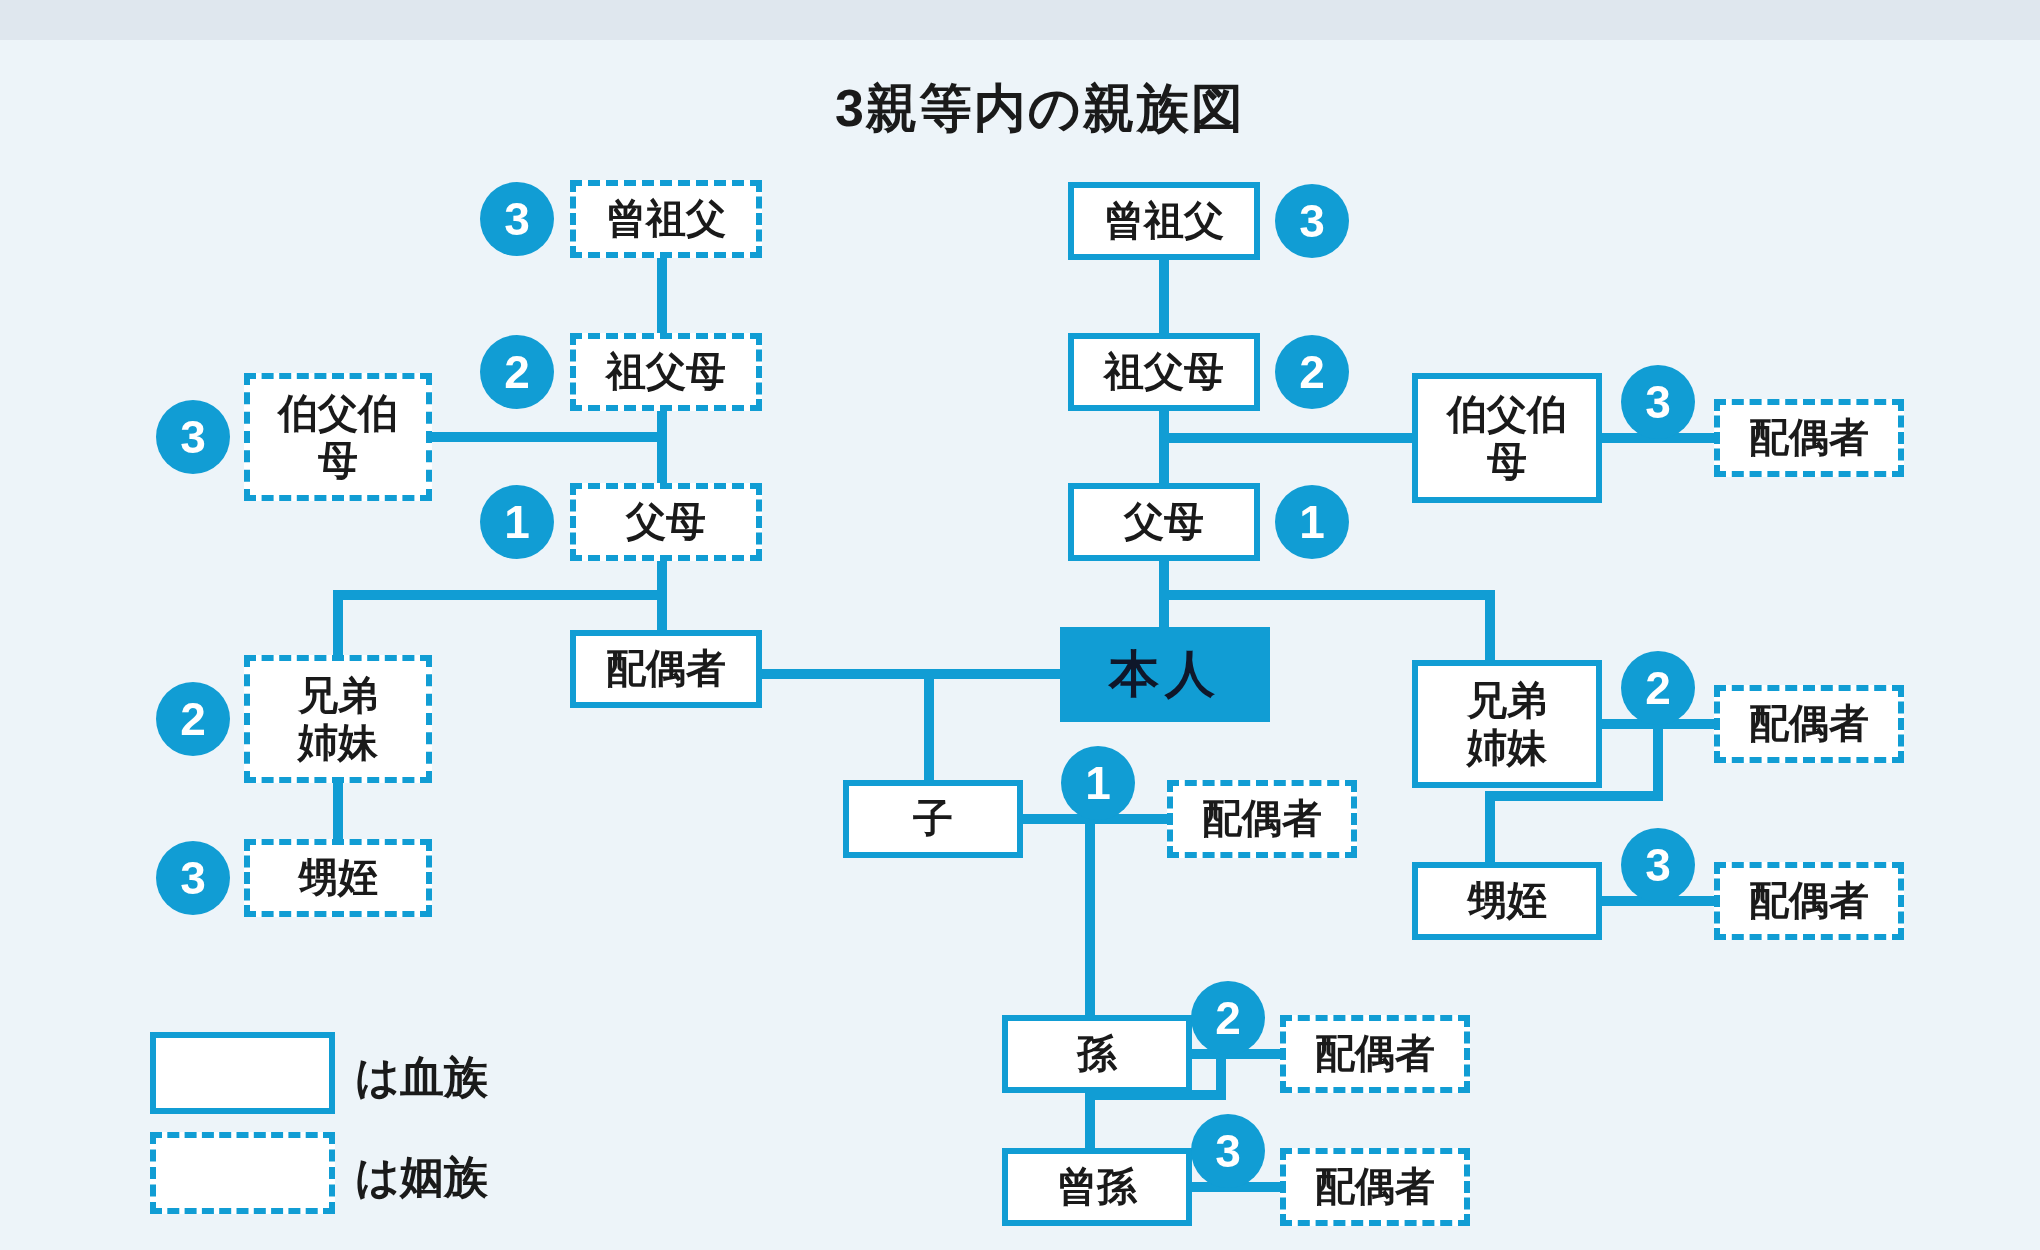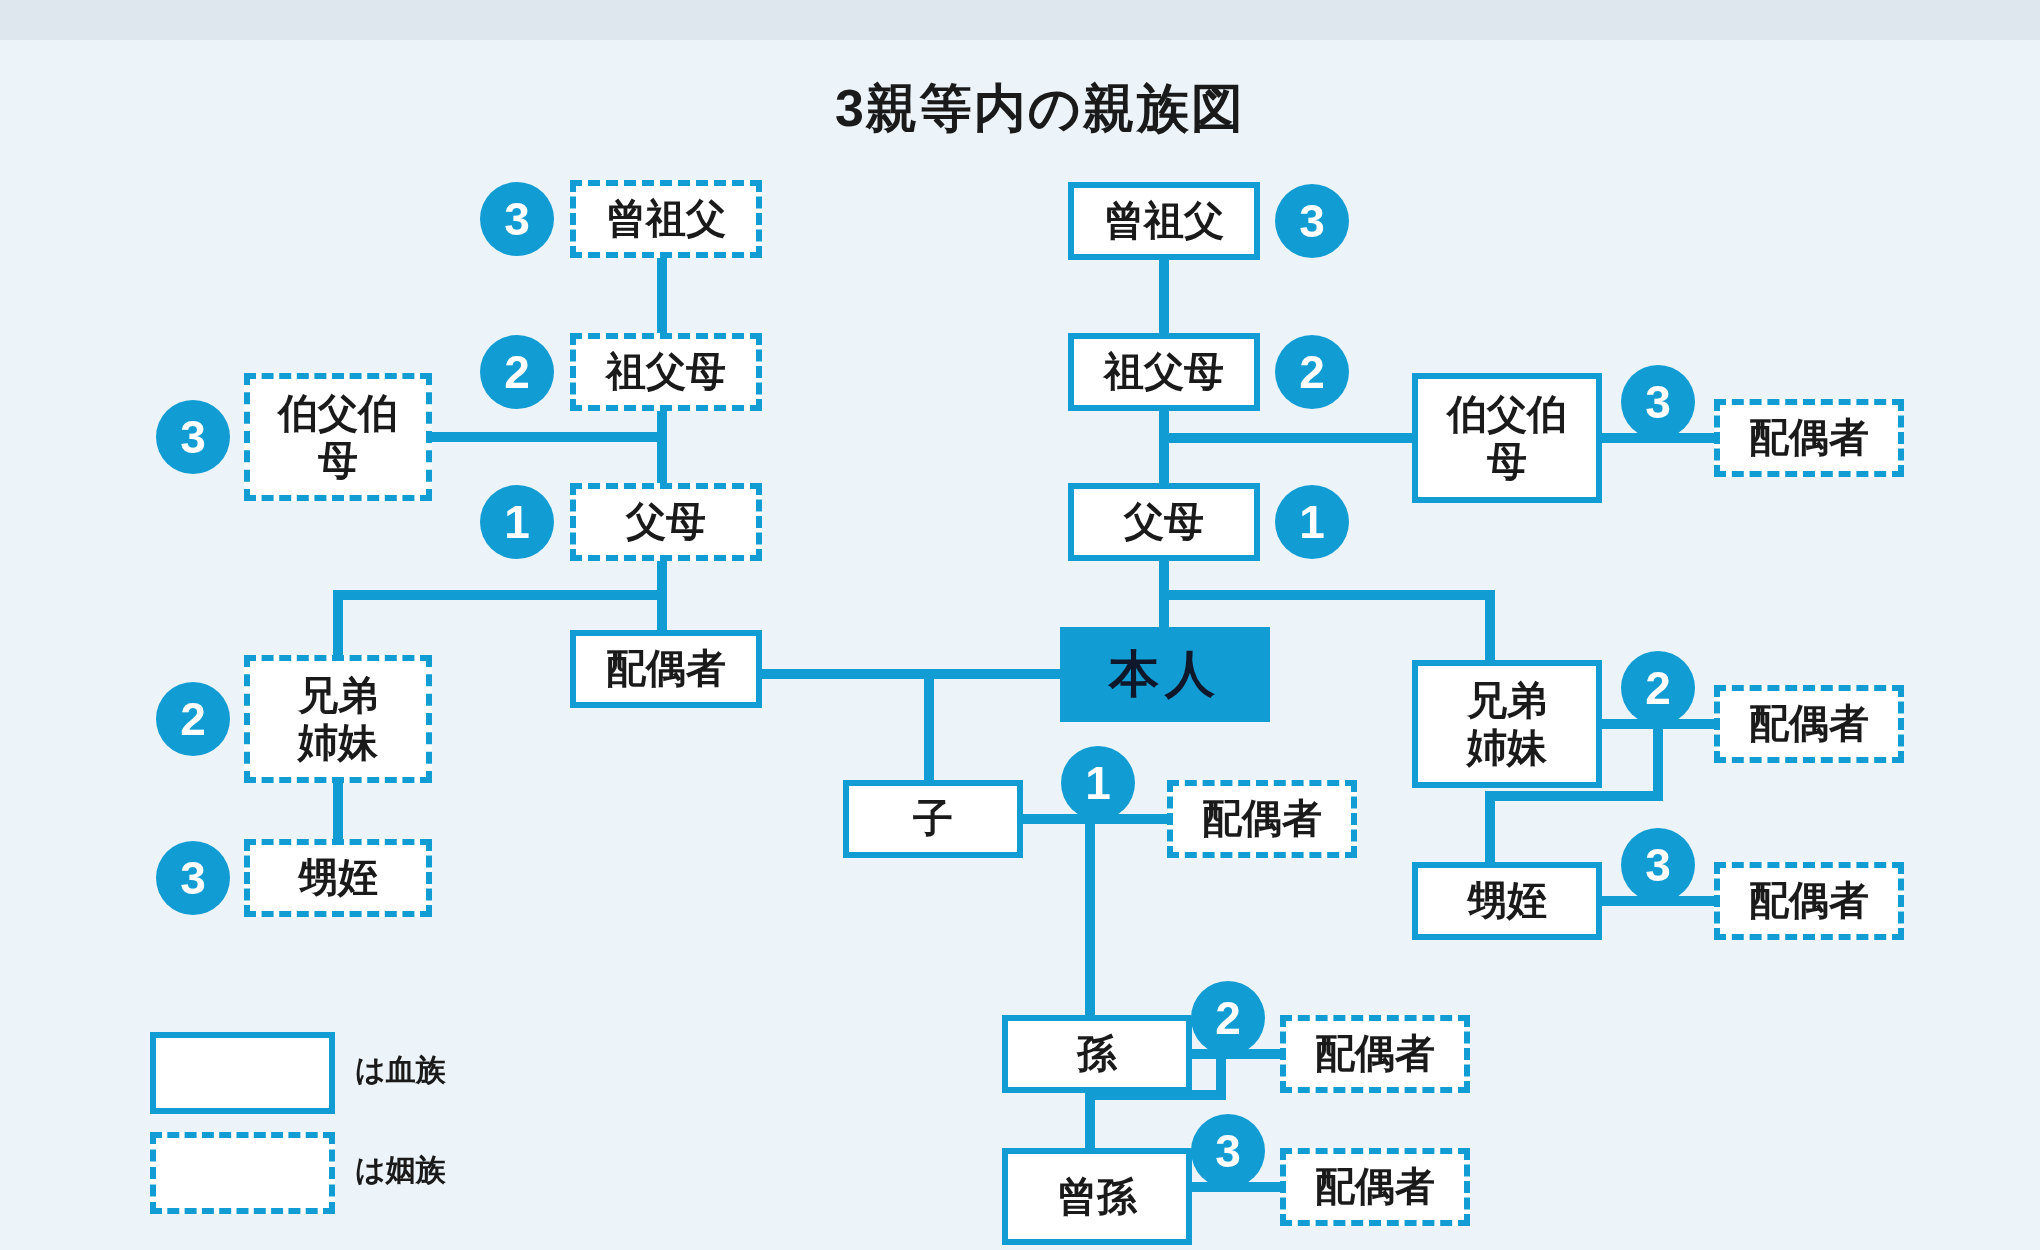--- a/index.html
+++ b/index.html
@@ -38,21 +38,21 @@
     font-size:46px;font-weight:bold;text-align:center;line-height:74px;
     z-index:4;
   }
   .conn{position:absolute;background:var(--blue);z-index:1;}
   .legend-box{
     position:absolute;box-sizing:border-box;background:#ffffff;
     border:6px solid var(--blue);z-index:3;
   }
   .legend-box.dashed{border-style:dashed;}
   .legend-label{
-    position:absolute;font-size:30px;font-weight:bold;color:var(--ink);
+    position:absolute;font-size:44px;font-weight:bold;color:var(--ink);
     line-height:1;z-index:3;
   }
 </style>
 </head>
 <body>
 
 <div class="canvas">
   <div class="title">3親等内の親族図</div>
 
   <div id="diagram-nodes">
@@ -116,21 +116,21 @@
       <div class="node dashed" style="left: 1714px; top: 645px; width: 190px; height: 78px;">配偶者</div>
       <div class="node solid" style="left: 1412px; top: 822px; width: 190px; height: 78px;">甥姪</div>
       <div class="badge" style="left: 1621px; top: 788px;">3</div>
       <div class="node dashed" style="left: 1714px; top: 822px; width: 190px; height: 78px;">配偶者</div>
       <div class="node solid" style="left: 843px; top: 740px; width: 180px; height: 78px;">子</div>
       <div class="badge" style="left: 1061px; top: 706px;">1</div>
       <div class="node dashed" style="left: 1167px; top: 740px; width: 190px; height: 78px;">配偶者</div>
       <div class="node solid" style="left: 1002px; top: 975px; width: 190px; height: 78px;">孫</div>
       <div class="badge" style="left: 1191px; top: 941px;">2</div>
       <div class="node dashed" style="left: 1280px; top: 975px; width: 190px; height: 78px;">配偶者</div>
-      <div class="node solid" style="left: 1002px; top: 1108px; width: 190px; height: 97px;">曾孫</div>
+      <div class="node solid" style="left: 1002px; top: 1108px; width: 190px; height: 78px;">曾孫</div>
       <div class="badge" style="left: 1191px; top: 1074px;">3</div>
       <div class="node dashed" style="left: 1280px; top: 1108px; width: 190px; height: 78px;">配偶者</div>
     </div>
 
   <div class="legend-box" style="left:150px;top:992px;width:185px;height:82px;"></div>
   <div class="legend-label" style="left:355px;top:1015px;">は血族</div>
   <div class="legend-box dashed" style="left:150px;top:1092px;width:185px;height:82px;"></div>
   <div class="legend-label" style="left:355px;top:1115px;">は姻族</div>
 </div>
 

